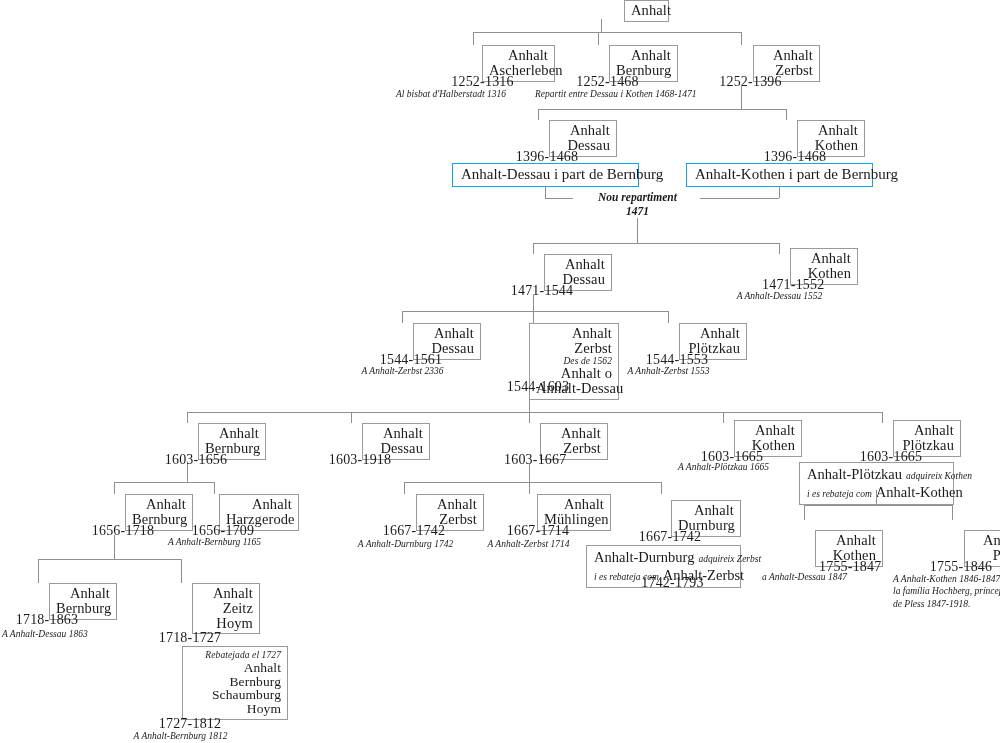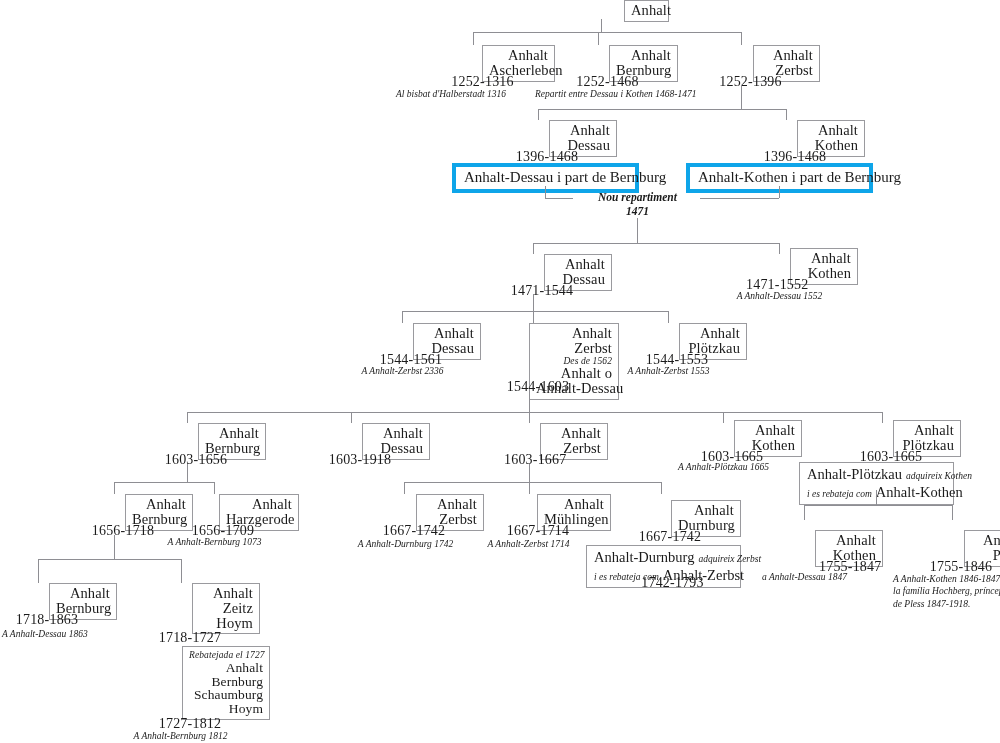--- a/index.html
+++ b/index.html
@@ -44,21 +44,21 @@
     font-style:italic;
     font-size:9.5px;
     letter-spacing:.1px;
     line-height:1.15;
   }
 
   
   .wide{
     position:absolute;
     box-sizing:border-box;
-    border:4px solid #0ea5e9;
+    border:1px solid #0ea5e9;
     background:#ffffff;
     text-align:center;
     white-space:nowrap;
     font-size:15px;
     padding:2px 8px 3px 8px;
     line-height:1.15;
   }
 
   
   .merge{
@@ -177,21 +177,21 @@
   <div class="box" style="left:499px;top:254px;width:68px;">
     <span class="t">Anhalt</span>
     <span class="t">Dessau</span>
   </div>
   <div class="yrs" style="left:499px;top:283px;width:68px;">1471-1544</div>
 
   <div class="box" style="left:745px;top:248px;width:68px;">
     <span class="t">Anhalt</span>
     <span class="t">Kothen</span>
   </div>
-  <div class="yrs" style="left:737px;top:277px;width:52px;">1471-1552</div>
+  <div class="yrs" style="left:753px;top:277px;width:52px;">1471-1552</div>
   <div class="note center" style="left:722px;top:290px;width:115px;">A Anhalt-Dessau 1552</div>
 
   <div class="ln v" style="left:533px;top:294px;height:17px;"></div>
   <div class="ln h" style="left:402px;top:311px;width:266px;"></div>
   <div class="ln v" style="left:402px;top:311px;height:12px;"></div>
   <div class="ln v" style="left:668px;top:311px;height:12px;"></div>
   <div class="ln v" style="left:533px;top:311px;height:12px;"></div>
 
   <div class="box" style="left:368px;top:323px;width:68px;">
     <span class="t">Anhalt</span>
@@ -286,21 +286,21 @@
     <span class="t">Anhalt</span>
     <span class="t">Bernburg</span>
   </div>
   <div class="yrs" style="left:80px;top:523px;width:68px;">1656-1718</div>
 
   <div class="box" style="left:174px;top:494px;width:80px;">
     <span class="t">Anhalt</span>
     <span class="t">Harzgerode</span>
   </div>
   <div class="yrs" style="left:174px;top:523px;width:80px;">1656-1709</div>
-  <div class="note center" style="left:157px;top:536px;width:115px;">A Anhalt-Bernburg 1073</div>
+  <div class="note center" style="left:157px;top:536px;width:115px;">A Anhalt-Bernburg 1165</div>
 
   <div class="box" style="left:371px;top:494px;width:68px;">
     <span class="t">Anhalt</span>
     <span class="t">Zerbst</span>
   </div>
   <div class="yrs" style="left:371px;top:523px;width:68px;">1667-1742</div>
   <div class="note center" style="left:348px;top:538px;width:115px;">A Anhalt-Durnburg 1742</div>
 
   <div class="box" style="left:492px;top:494px;width:74px;">
     <span class="t">Anhalt</span>
@@ -354,21 +354,21 @@
   <div class="yrs" style="left:4px;top:612px;width:68px;">1718-1863</div>
   <div class="note" style="left:2px;top:628px;">A Anhalt-Dessau 1863</div>
 
   <div class="box" style="left:147px;top:583px;width:68px;">
     <span class="t">Anhalt</span>
     <span class="t">Zeitz</span>
     <span class="t">Hoym</span>
   </div>
   <div class="yrs" style="left:147px;top:630px;width:68px;">1718-1727</div>
 
-  <div class="box small" style="left:137px;top:646px;width:88px;padding-top:3px;">
+  <div class="box small" style="left:137px;top:646px;width:106px;padding-top:3px;">
     <span class="ital">Rebatejada el 1727</span>
     <span class="t">Anhalt</span>
     <span class="t">Bernburg</span>
     <span class="t">Schaumburg</span>
     <span class="t">Hoym</span>
   </div>
   <div class="yrs" style="left:137px;top:716px;width:88px;">1727-1812</div>
   <div class="note center" style="left:123px;top:730px;width:115px;">A Anhalt-Bernburg 1812</div>
 
 </div>

